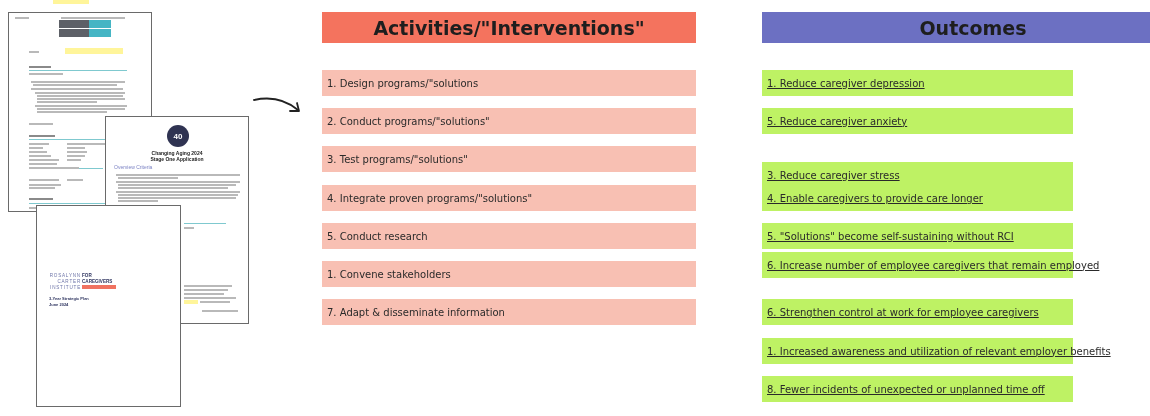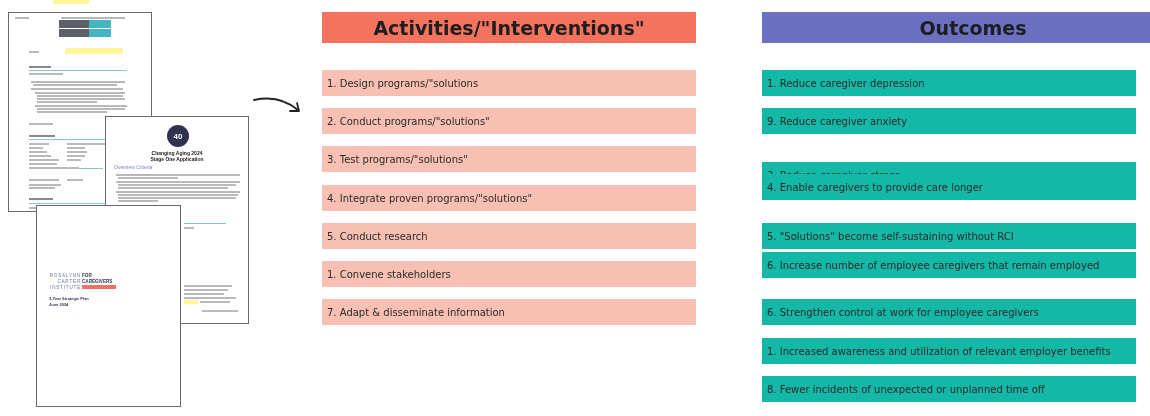--- a/index.html
+++ b/index.html
@@ -37,21 +37,21 @@
   .arrow { position: absolute; left: 252px; top: 90px; }
 
   .col-header { position: absolute; top: 12px; height: 31px; display: flex; align-items: center; justify-content: center;
                 font-family: "DejaVu Sans", sans-serif; font-weight: bold; font-size: 19px; color: #1e1e1e; }
   .acts-header { left: 322px; width: 374px; background: #f4735e; }
   .outs-header { left: 762px; width: 422px; background: #6c70c2; }
 
   .item { position: absolute; height: 26px; display: flex; align-items: center; padding-left: 5px;
           font-family: "DejaVu Sans", sans-serif; font-size: 10px; color: #2a2a2a; white-space: nowrap; }
   .act-item { left: 322px; width: 374px; background: #f8c0b3; }
-  .out-item { left: 762px; width: 374px; background: #14b8a6; }
+  .out-item { left: 762px; width: 311px; background: #bef264; text-decoration: underline; }
 </style>
 </head>
 <body>
 
 <div class="hl-yellow" style="left:53px; top:0; width:36px; height:4px;"></div>
 
 <div class="doc doc1">
   <div class="line" style="left:6px; top:4px; width:14px;"></div>
   <div class="line" style="left:52px; top:4px; width:64px;"></div>
   <div class="mhef-logo">
@@ -158,20 +158,20 @@
 <div class="item act-item" style="top:70px;">1. Design programs/"solutions</div>
 <div class="item act-item" style="top:108px;">2. Conduct programs/"solutions"</div>
 <div class="item act-item" style="top:146px;">3. Test programs/"solutions"</div>
 <div class="item act-item" style="top:185px;">4. Integrate proven programs/"solutions"</div>
 <div class="item act-item" style="top:223px;">5. Conduct research</div>
 <div class="item act-item" style="top:261px;">1. Convene stakeholders</div>
 <div class="item act-item" style="top:299px;">7. Adapt &amp; disseminate information</div>
 
 <div class="col-header outs-header">Outcomes</div>
 <div class="item out-item" style="top:70px;">1. Reduce caregiver depression</div>
-<div class="item out-item" style="top:108px;">9. Reduce caregiver anxiety</div>
+<div class="item out-item" style="top:108px;">5. Reduce caregiver anxiety</div>
 <div class="item out-item" style="top:162px;">3. Reduce caregiver stress</div>
-<div class="item out-item" style="top:174px;">4. Enable caregivers to provide care longer</div>
+<div class="item out-item" style="top:185px;">4. Enable caregivers to provide care longer</div>
 <div class="item out-item" style="top:223px;">5. "Solutions" become self-sustaining without RCI</div>
 <div class="item out-item" style="top:252px;">6. Increase number of employee caregivers that remain employed</div>
 <div class="item out-item" style="top:299px;">6. Strengthen control at work for employee caregivers</div>
 <div class="item out-item" style="top:338px;">1. Increased awareness and utilization of relevant employer benefits</div>
 <div class="item out-item" style="top:376px;">8. Fewer incidents of unexpected or unplanned time off</div>
 
 </body></html>

